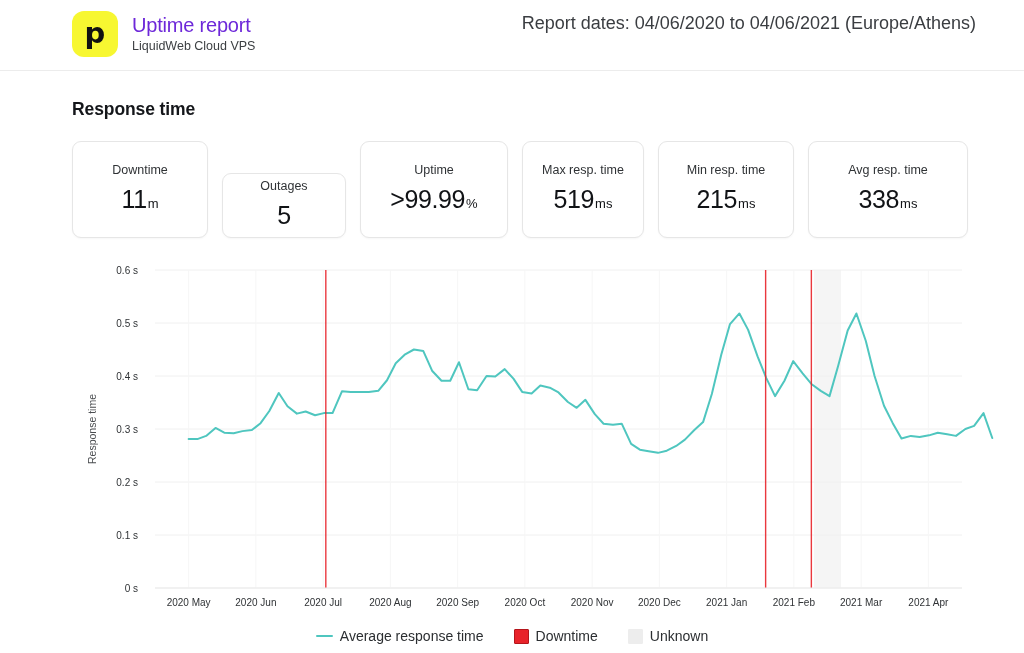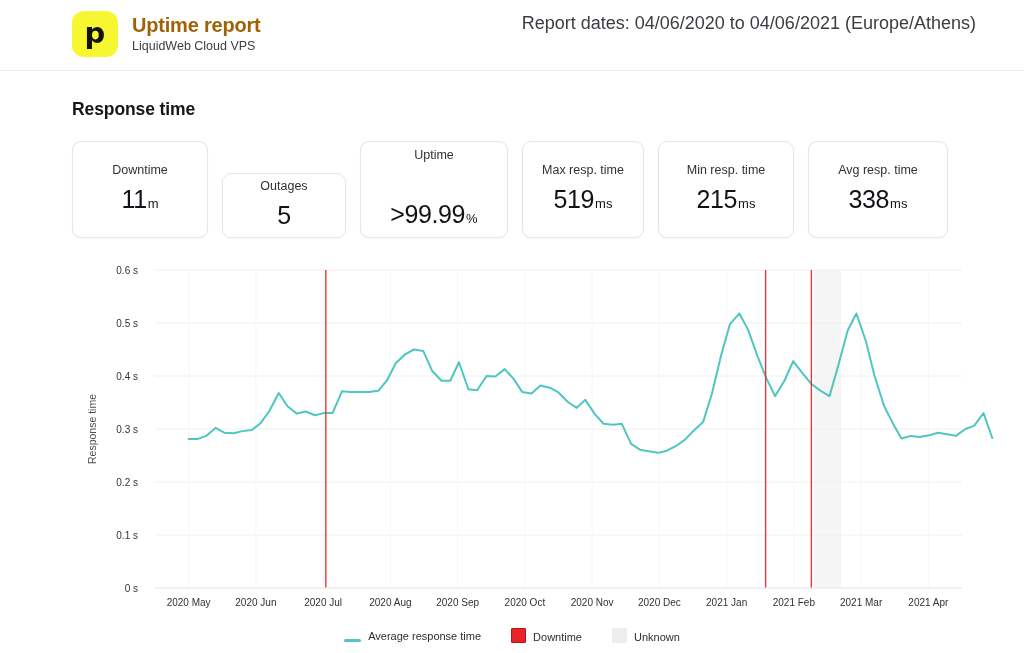--- a/index.html
+++ b/index.html
@@ -59,23 +59,23 @@
     line-height: 1;
     transform: translateY(-1px);
   }
   .brand-text {
     display: flex;
     flex-direction: column;
     justify-content: center;
   }
   .app-title {
     font-size: 20px;
-    font-weight: 700;
+    font-weight: 400;
     letter-spacing: -0.2px;
-    color: #a16207;
+    color: #6d28d9;
     line-height: 1.18;
   }
   .app-subtitle {
     font-size: 12.5px;
     font-weight: 400;
     color: #3f4category;
     color: #3d4043;
     line-height: 1.3;
     margin-top: 0;
   }
@@ -116,24 +116,24 @@
     box-shadow: 0 1px 2px rgba(0,0,0,0.035);
     display: flex;
     flex-direction: column;
     align-items: center;
     justify-content: center;
     box-sizing: border-box;
     padding: 6px 8px 10px;
   }
   .card.w-downtime { width: 136px; }
   .card.w-outages  { width: 124px; margin-top: 32px; }
-  .card.w-uptime   { width: 148px; justify-content: space-between; }
+  .card.w-uptime   { width: 148px; }
   .card.w-max      { width: 122px; }
   .card.w-min      { width: 136px; }
-  .card.w-avg      { width: 140px; }
+  .card.w-avg      { width: 160px; }
 
   .card-label {
     font-size: 12.5px;
     color: #2f3235;
     line-height: 1.2;
     margin-bottom: 9px;
     white-space: nowrap;
   }
   .card-value {
     display: flex;
@@ -185,23 +185,23 @@
     left: 0;
     top: 628px;
     width: 1024px;
     display: flex;
     justify-content: center;
     align-items: center;
     gap: 30px;
   }
   .legend-item {
     display: flex;
-    align-items: flex-end;
+    align-items: center;
     gap: 7px;
-    font-size: 11px;
+    font-size: 14px;
     color: #2b2e31;
     white-space: nowrap;
   }
   .legend-line {
     width: 17px;
     height: 2.5px;
     background: #4fc6bf;
     border-radius: 2px;
     flex: none;
   }

